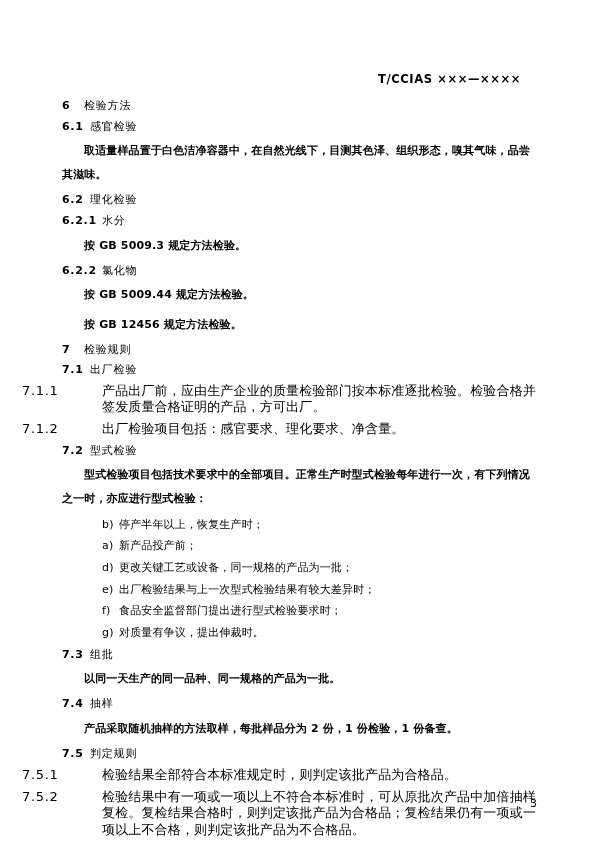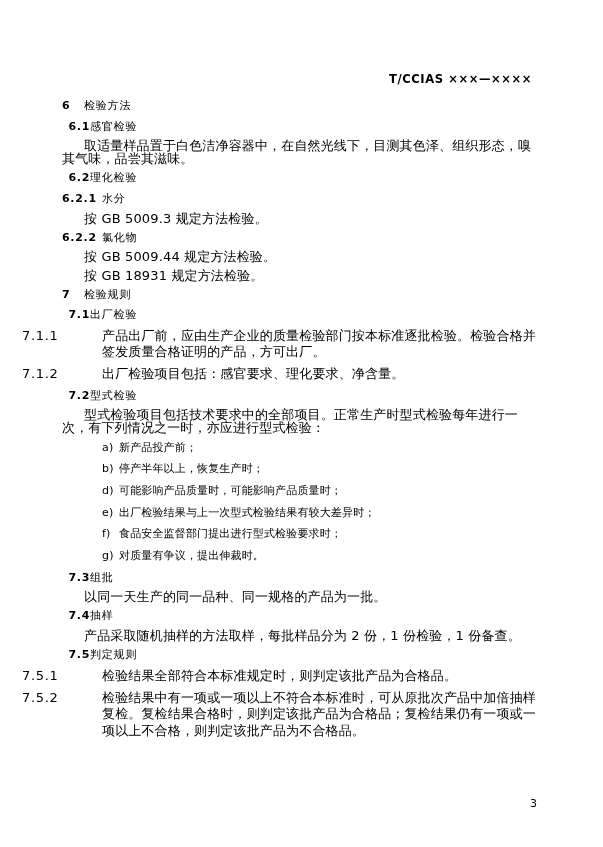--- a/index.html
+++ b/index.html
@@ -19,21 +19,21 @@
   }
   .content {
     position: absolute;
     left: 62px;
     top: 0;
     width: 478px;
     height: 847px;
   }
   .header-code {
     position: absolute;
-    right: 8px;
+    right: 19px;
     top: 72px;
     font-size: 11.5px;
     letter-spacing: 0.6px;
     font-weight: bold;
     white-space: nowrap;
   }
   .body-block {
     position: absolute;
     left: 0;
     top: 98px;
@@ -50,29 +50,30 @@
     display: inline-block;
     font-weight: bold;
     letter-spacing: 0.7px;
   }
   .ttl {
     font-weight: normal;
     letter-spacing: 0.8px;
   }
   
   .w1 { width: 22px; }
-  .w2 { width: 28px; text-align: right; }
+  .w2 { width: 28px; }
   .w3 { width: 40px; }
 
   .para {
-    font-size: 13px;
-    line-height: 13px;
+    font-size: 11px;
+    line-height: 24px;
     margin-bottom: 5.2px;
     text-indent: 22px;
     letter-spacing: 0.15px;
+    font-weight: bold;
   }
   .clause {
     font-size: 13px;
     line-height: 16.5px;
     margin-bottom: 5.2px;
     letter-spacing: 0.15px;
     padding-left: 0;
   }
   .clause .cnum {
     display: inline-block;
@@ -115,30 +116,30 @@
 
     <div class="body-block" id="body-block">
         <div class="row"><span class="num w1">6</span><span class="ttl">检验方法</span></div>
         <div class="row"><span class="num w2">6.1</span><span class="ttl">感官检验</span></div>
         <div class="para">取适量样品置于白色洁净容器中，在自然光线下，目测其色泽、组织形态，嗅其气味，品尝其滋味。</div>
         <div class="row"><span class="num w2">6.2</span><span class="ttl">理化检验</span></div>
         <div class="row"><span class="num w3">6.2.1</span><span class="ttl">水分</span></div>
         <div class="para">按 GB 5009.3 规定方法检验。</div>
         <div class="row"><span class="num w3">6.2.2</span><span class="ttl">氯化物</span></div>
         <div class="para">按 GB 5009.44 规定方法检验。</div>
-        <div class="para">按 GB 18931 规定方法检验。</div>
+        <div class="para">按 GB 12456 规定方法检验。</div>
         <div class="row"><span class="num w1">7</span><span class="ttl">检验规则</span></div>
         <div class="row"><span class="num w2">7.1</span><span class="ttl">出厂检验</span></div>
         <div class="clause hang"><span class="cnum">7.1.1</span><span class="ctext">产品出厂前，应由生产企业的质量检验部门按本标准逐批检验。检验合格并签发质量合格证明的产品，方可出厂。</span></div>
         <div class="clause hang"><span class="cnum">7.1.2</span><span class="ctext">出厂检验项目包括：感官要求、理化要求、净含量。</span></div>
         <div class="row"><span class="num w2">7.2</span><span class="ttl">型式检验</span></div>
         <div class="para">型式检验项目包括技术要求中的全部项目。正常生产时型式检验每年进行一次，有下列情况之一时，亦应进行型式检验：</div>
+        <div class="list-item"><span class="lbl">b)</span><span>停产半年以上，恢复生产时；</span></div>
         <div class="list-item"><span class="lbl">a)</span><span>新产品投产前；</span></div>
-        <div class="list-item"><span class="lbl">b)</span><span>停产半年以上，恢复生产时；</span></div>
-        <div class="list-item"><span class="lbl">d)</span><span>可能影响产品质量时，可能影响产品质量时；</span></div>
+        <div class="list-item"><span class="lbl">d)</span><span>更改关键工艺或设备，同一规格的产品为一批；</span></div>
         <div class="list-item"><span class="lbl">e)</span><span>出厂检验结果与上一次型式检验结果有较大差异时；</span></div>
         <div class="list-item"><span class="lbl">f)</span><span>食品安全监督部门提出进行型式检验要求时；</span></div>
         <div class="list-item"><span class="lbl">g)</span><span>对质量有争议，提出伸裁时。</span></div>
         <div class="row"><span class="num w2">7.3</span><span class="ttl">组批</span></div>
         <div class="para">以同一天生产的同一品种、同一规格的产品为一批。</div>
         <div class="row"><span class="num w2">7.4</span><span class="ttl">抽样</span></div>
         <div class="para">产品采取随机抽样的方法取样，每批样品分为 2 份，1 份检验，1 份备查。</div>
         <div class="row"><span class="num w2">7.5</span><span class="ttl">判定规则</span></div>
         <div class="clause hang"><span class="cnum">7.5.1</span><span class="ctext">检验结果全部符合本标准规定时，则判定该批产品为合格品。</span></div>
         <div class="clause hang"><span class="cnum">7.5.2</span><span class="ctext">检验结果中有一项或一项以上不符合本标准时，可从原批次产品中加倍抽样复检。复检结果合格时，则判定该批产品为合格品；复检结果仍有一项或一项以上不合格，则判定该批产品为不合格品。</span></div>

